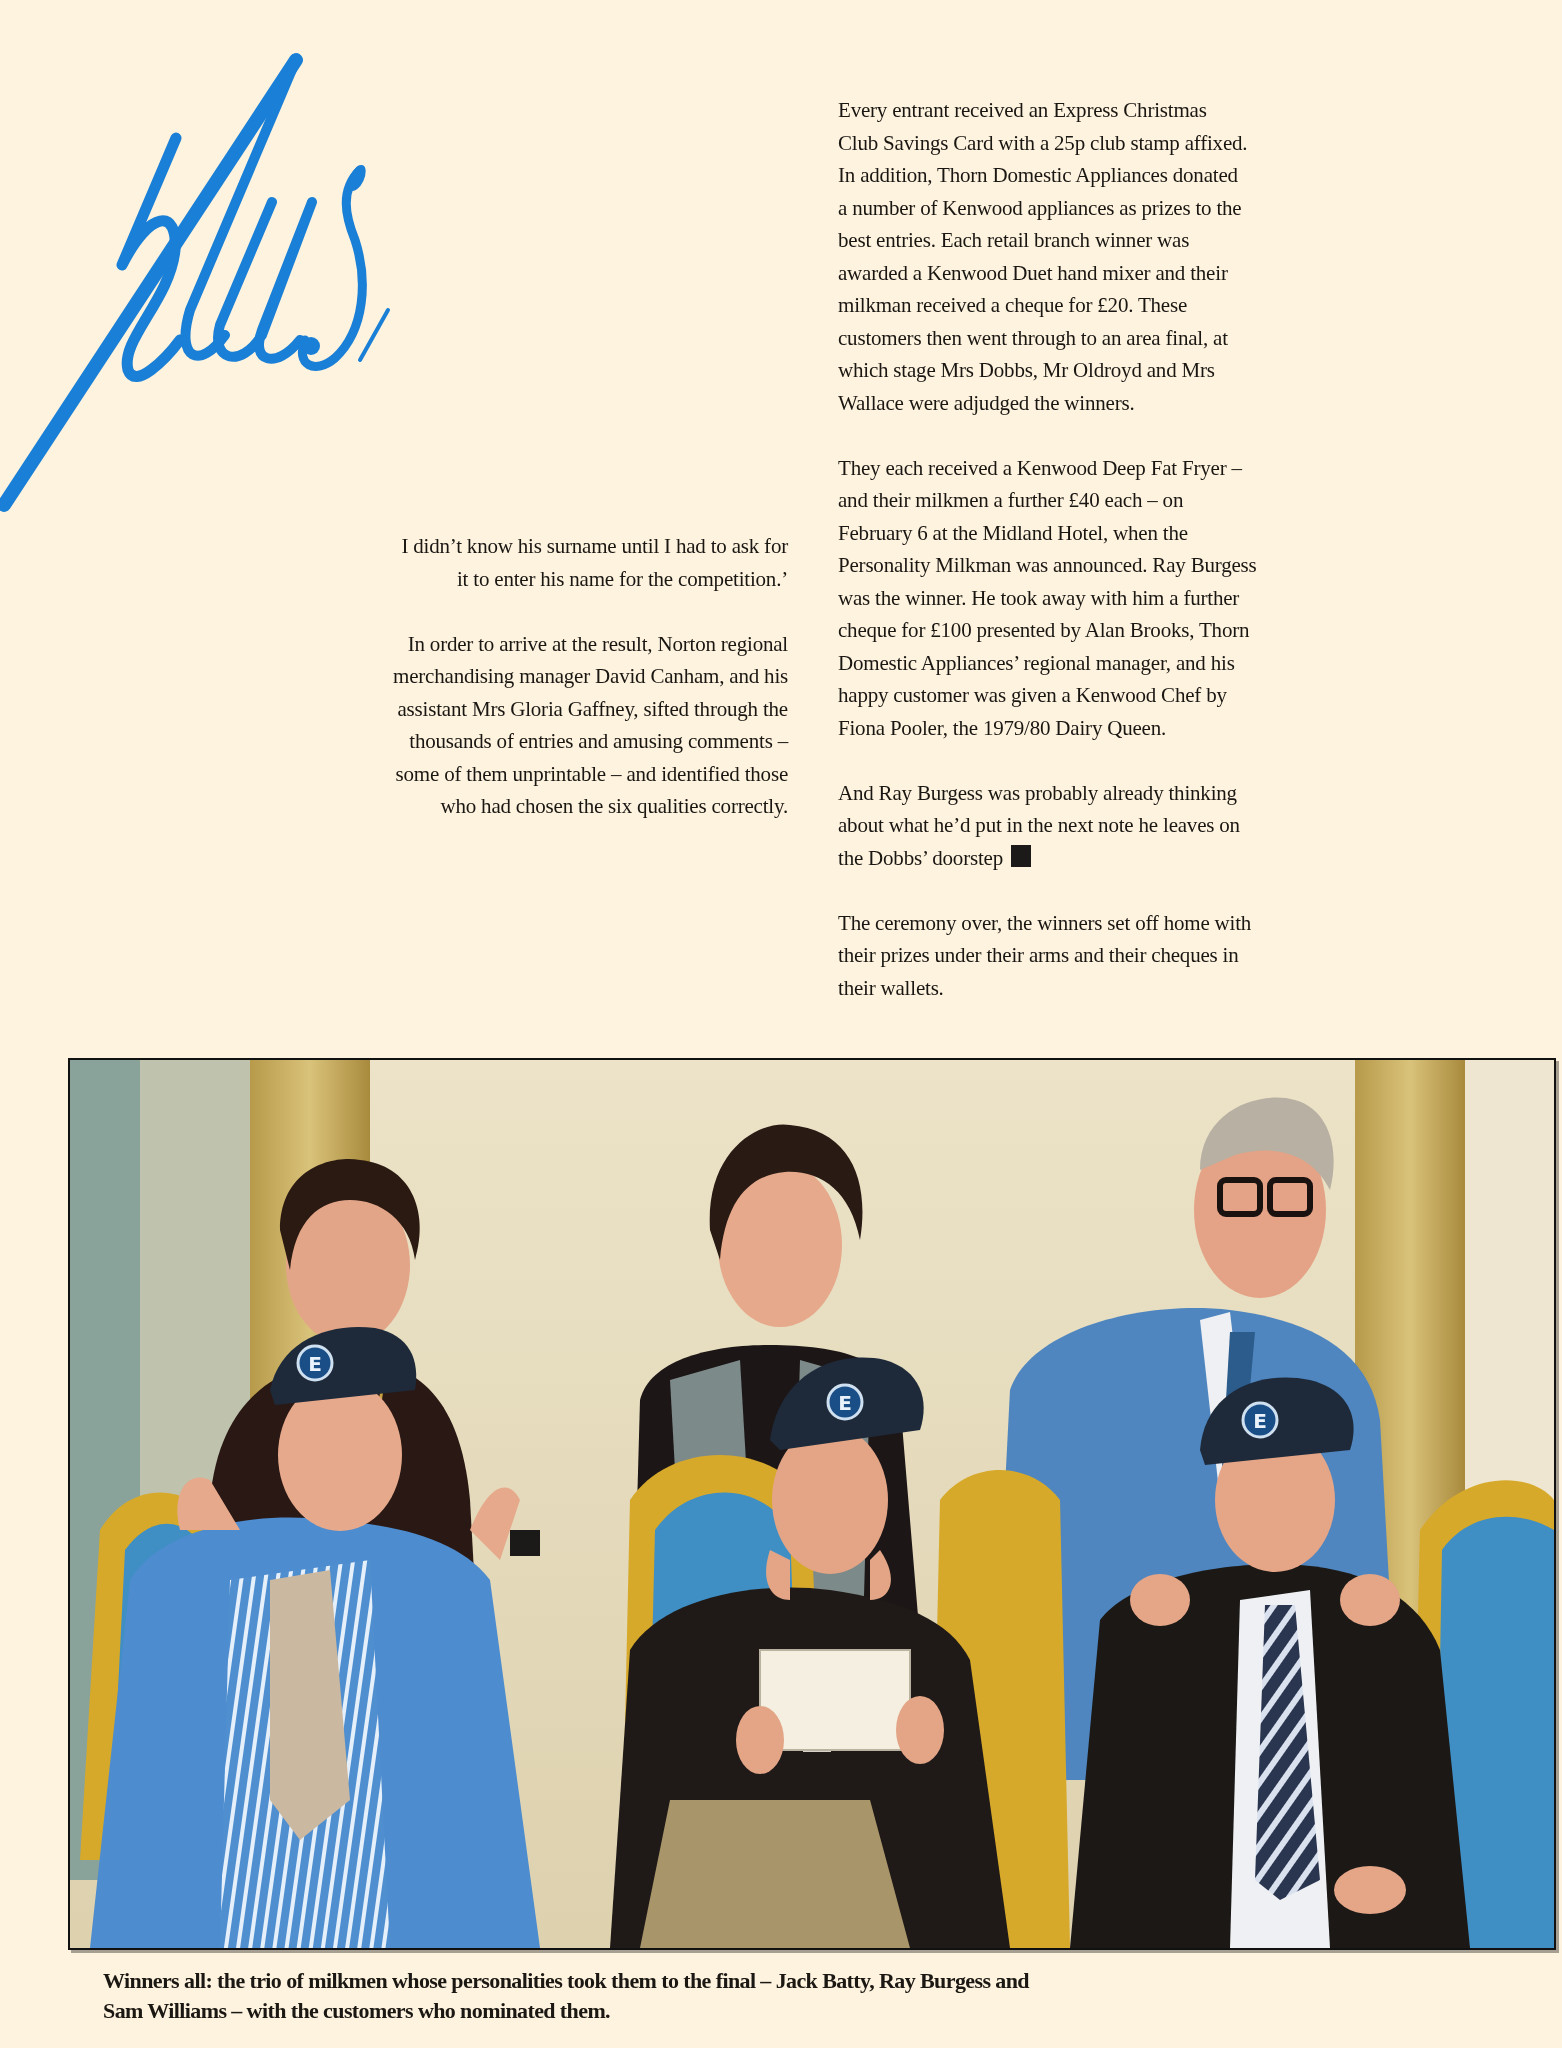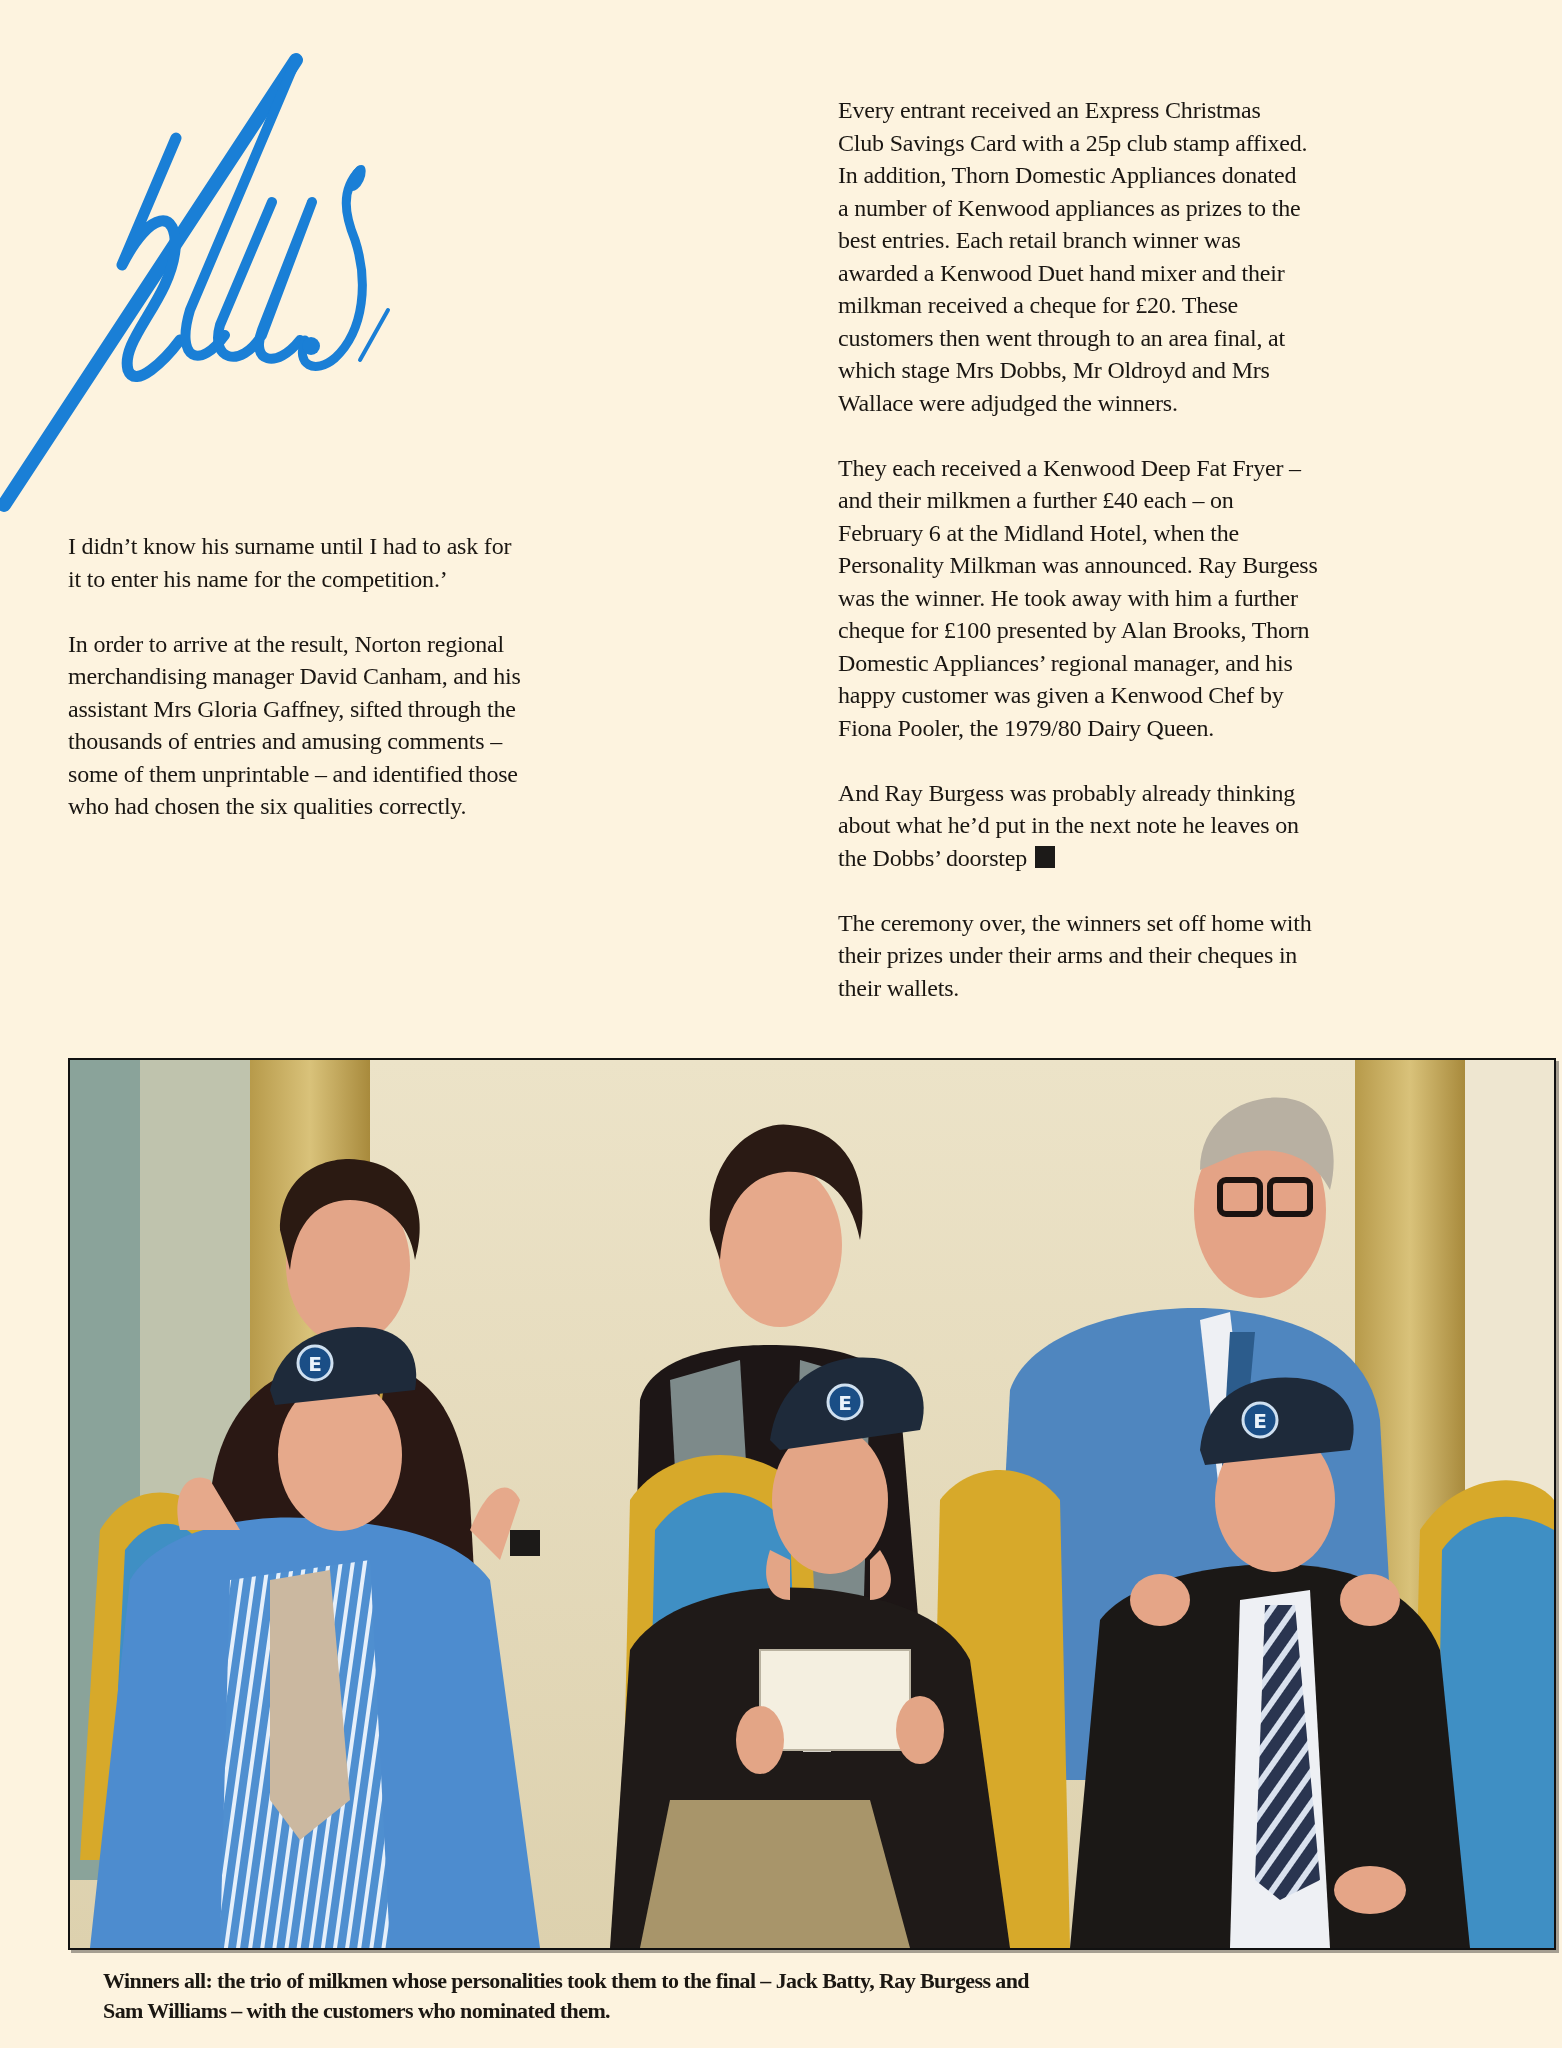--- a/index.html
+++ b/index.html
@@ -13,26 +13,26 @@
   .page { position: absolute; inset: 0; }
 
   
   .plus-heading {
     position: absolute; left: 0; top: 40px; width: 620px; height: 500px;
   }
   .plus-heading svg { width: 100%; height: 100%; overflow: visible; }
 
   .col {
     position: absolute;
-    font-size: 24px;
+    font-size: 21px;
     line-height: 32.5px;
     letter-spacing: -0.2px;
   }
   .col p { margin: 0 0 32.5px 0; white-space: pre-line; }
-  .col-left { left: 68px; top: 530px; width: 720px; }
+  .col-left { left: 68px; top: 530px; width: 720px; text-align: right; }
   .col-right { left: 838px; top: 94px; width: 720px; }
 
   .end-mark {
     display: inline-block; width: 20px; height: 22px; background: #1c1a18;
     vertical-align: -2px; margin-left: 8px;
   }
 
   
   .photo {
     position: absolute; left: 68px; top: 1058px; width: 1484px; height: 888px;

